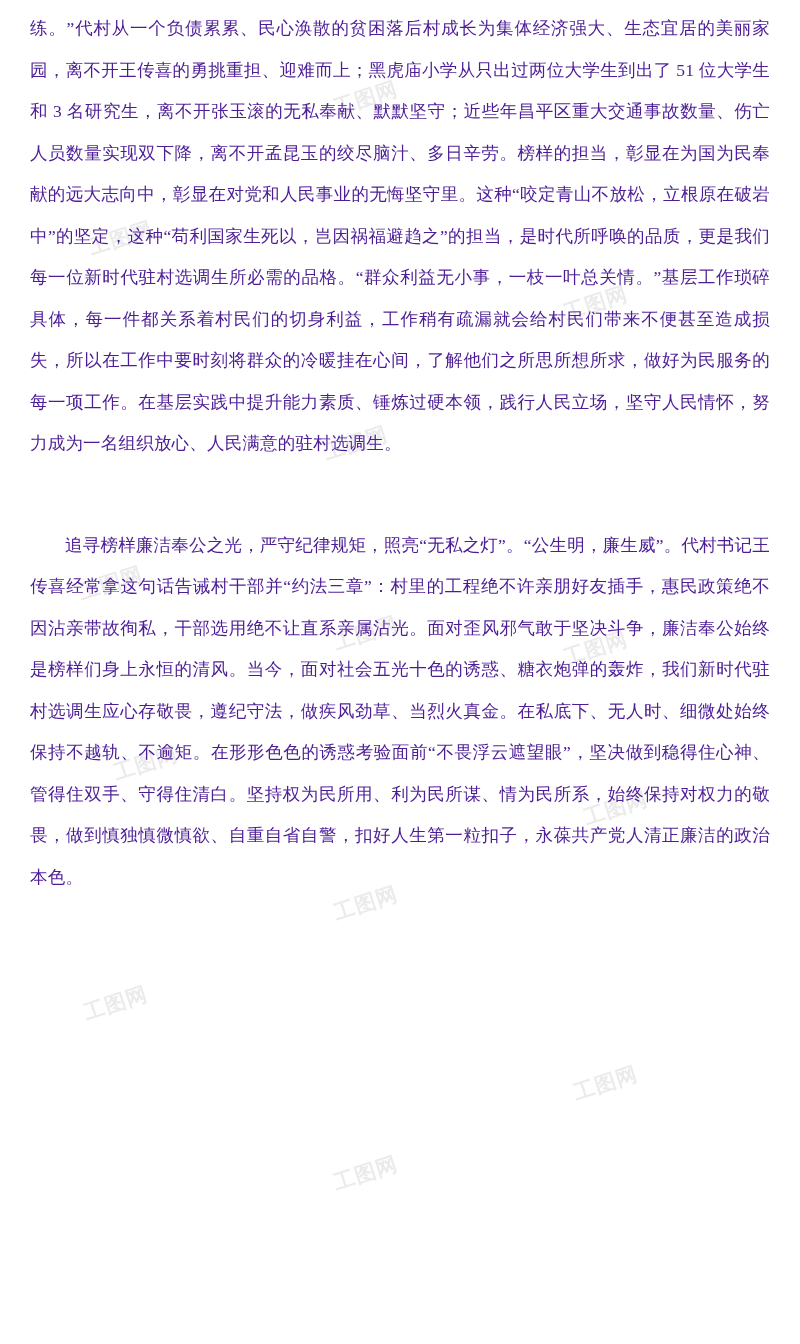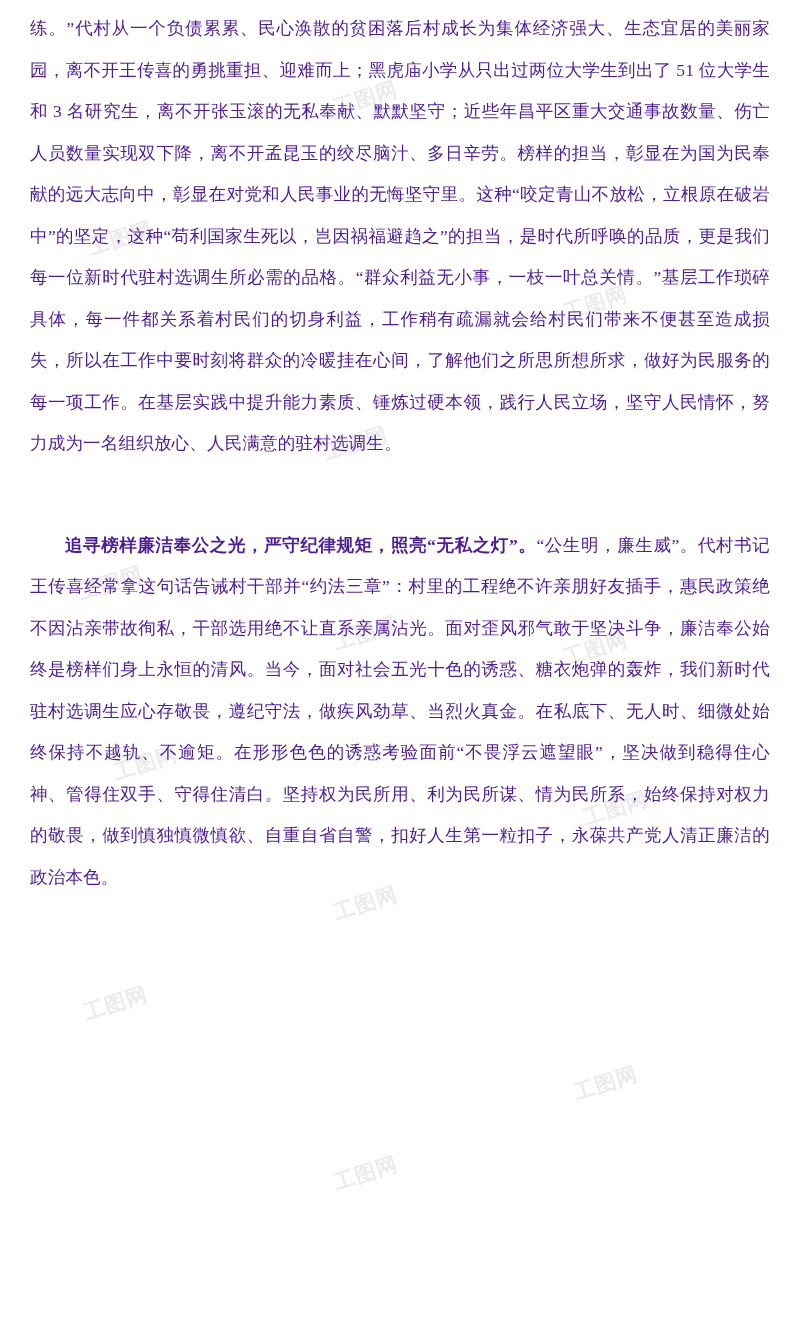--- a/index.html
+++ b/index.html
@@ -35,21 +35,21 @@
     letter-spacing: 0.2px;
     color: #4c1d95;
   }
   p.para.indent {
     text-indent: 2em;
   }
   .spacer {
     height: 60px;
   }
   .bold-lead {
-    font-weight: bold;
+    font-weight: normal;
   }
   
   .watermarks {
     position: absolute;
     top: 0;
     left: 0;
     width: 800px;
     height: 1344px;
     z-index: 1;
     pointer-events: none;

